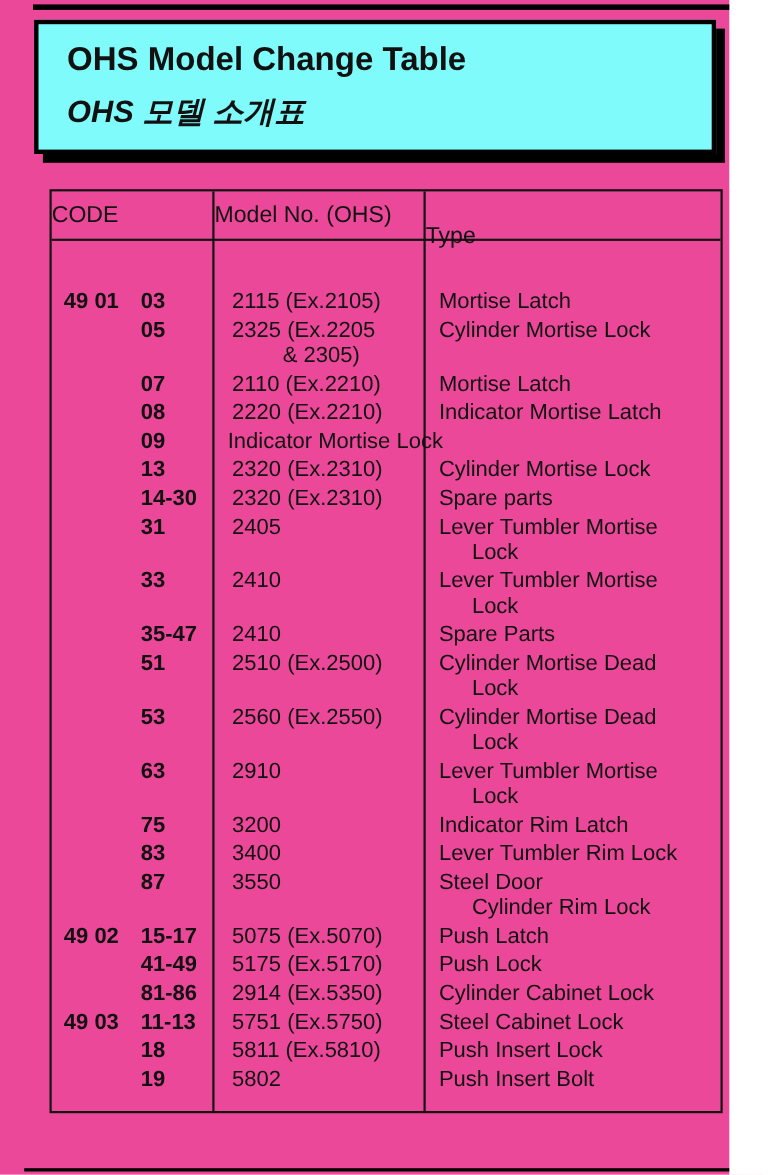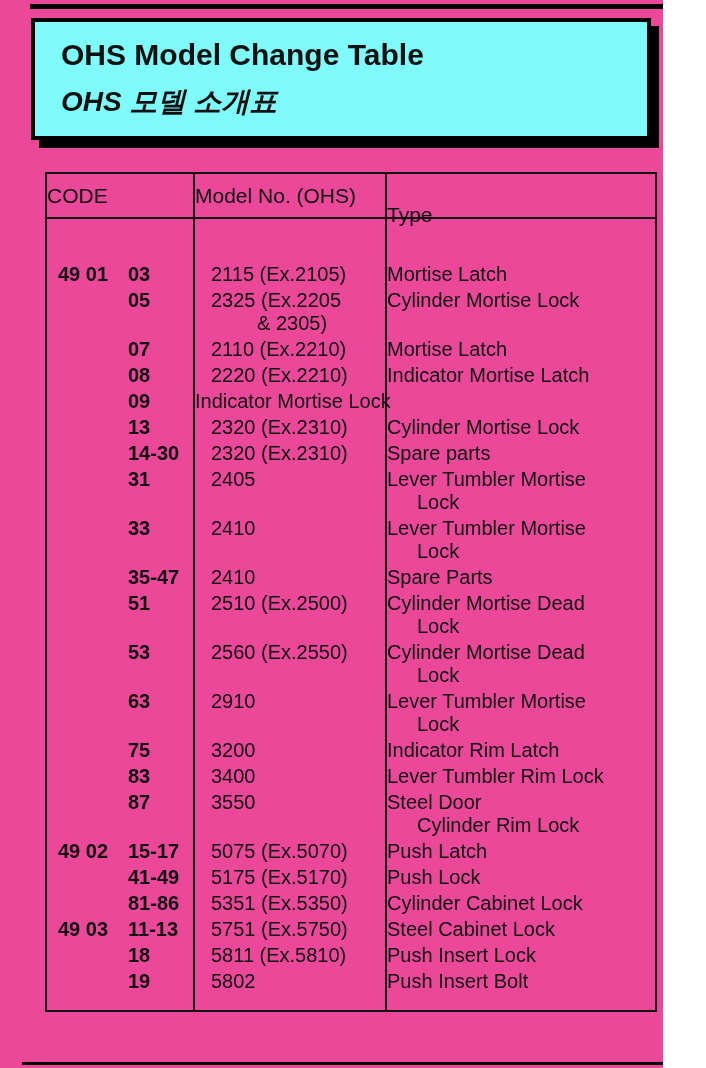--- a/index.html
+++ b/index.html
@@ -53,21 +53,21 @@
   .tbody{
     padding-top:8px;
     font-size:20px;
     line-height:23px;
     margin-top:36px;
   }
   .row{display:flex;margin-bottom:3px;}
   .cell-code{width:148px;font-weight:bold;display:flex;box-sizing:border-box;padding-left:11px;}
   .code-group{display:inline-block;width:70px;white-space:pre;}
   .cell-model{width:192px;box-sizing:border-box;padding-left:16px;}
-  .cell-type{flex:1;box-sizing:border-box;}
+  .cell-type{flex:1;box-sizing:border-box;padding-left:12px;}
   .ind-model{padding-left:46px;}
   .ind-type{padding-left:30px;}
 </style>
 </head>
 <body>
 
 <div class="page">
 
   <div class="top-rule"></div>
 
@@ -306,21 +306,21 @@
     <div class="cell-type">
             <div>Push Lock</div>
           </div>
   </div>
         <div class="row">
     <div class="cell-code">
       <span class="code-group"></span>
       <span class="code-num">81-86</span>
     </div>
     <div class="cell-model">
-            <div>5351 (Ex.5350)</div>
+            <div>2914 (Ex.5350)</div>
           </div>
     <div class="cell-type">
             <div>Cylinder Cabinet Lock</div>
           </div>
   </div>
         <div class="row">
     <div class="cell-code">
       <span class="code-group">49 03</span>
       <span class="code-num">11-13</span>
     </div>

